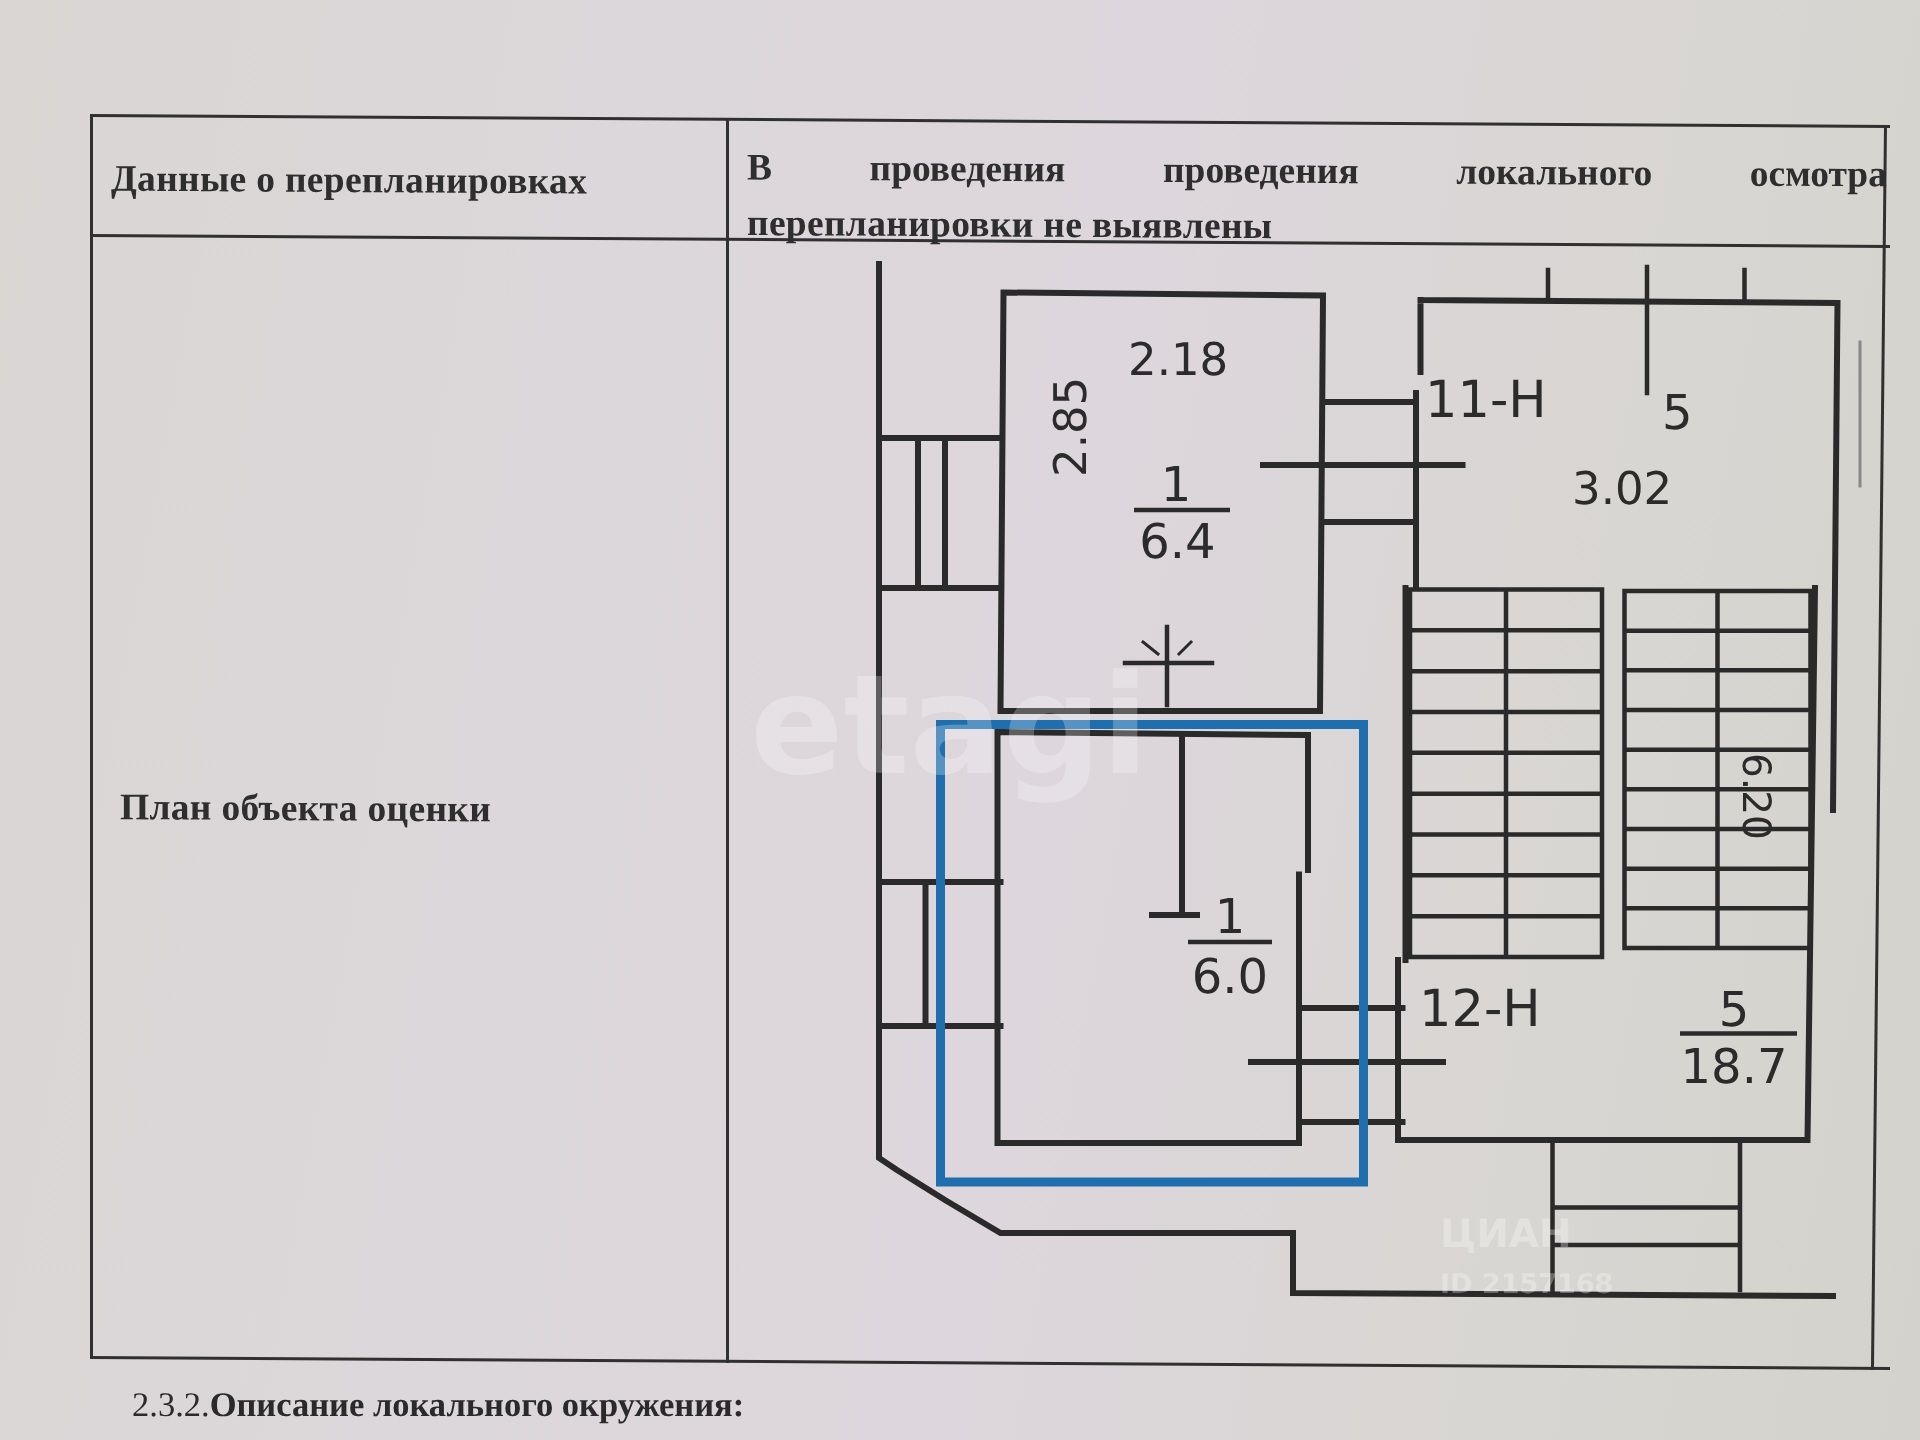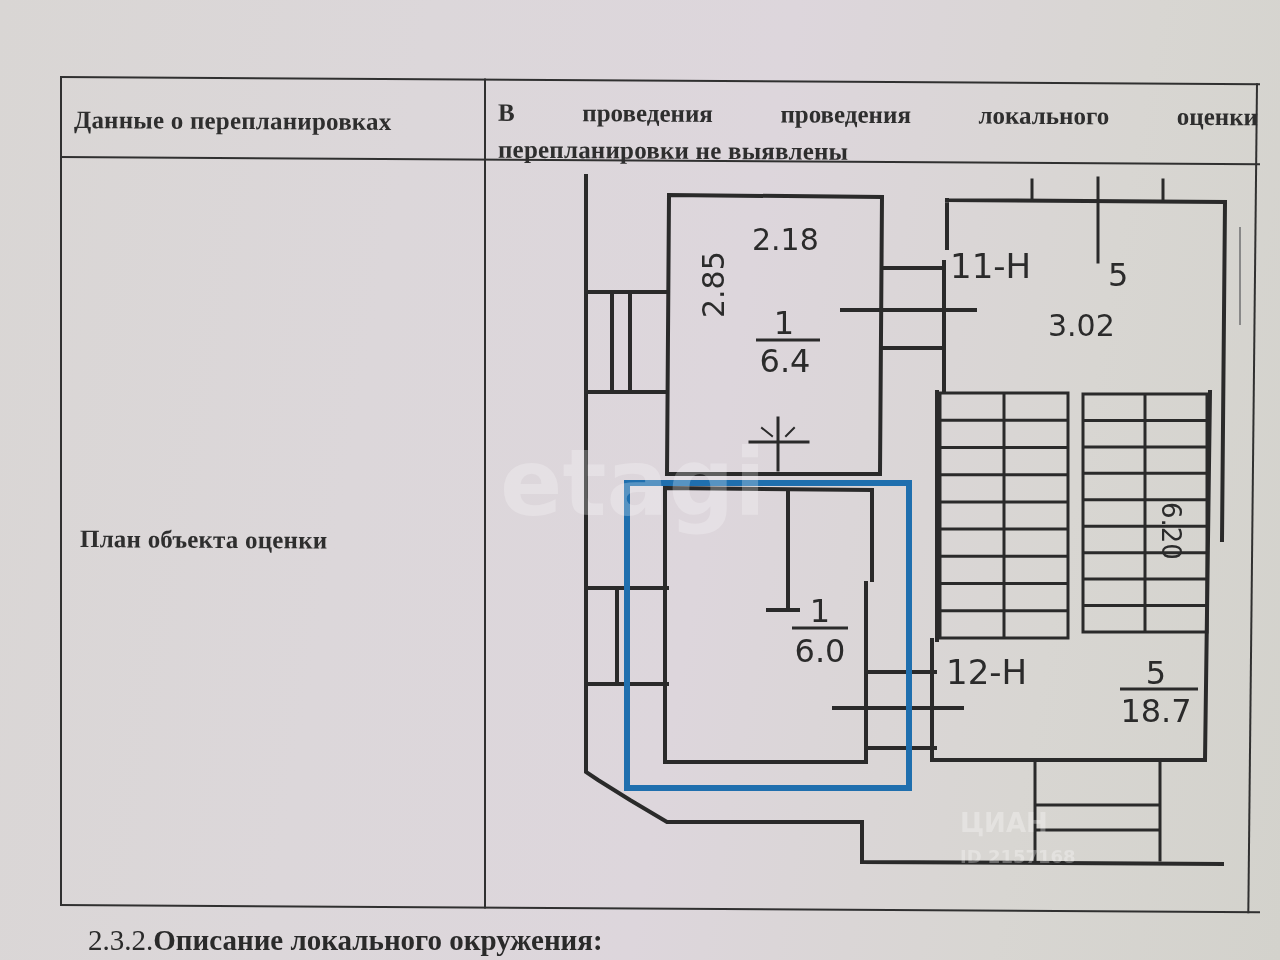--- a/index.html
+++ b/index.html
@@ -11,21 +11,21 @@
   }
   .table {
     position:absolute; left:60px; top:76px; width:1220px; height:832px;
     transform: skewY(0.35deg);
     transform-origin: left top;
   }
   .hline { position:absolute; background:#303030; height:2px; }
   .vline { position:absolute; background:#303030; width:2px; }
   .cell-text { position:absolute; font-size:25px; font-weight:bold; color:#2e2e2e; letter-spacing:0.2px; white-space:nowrap; }
   .justify-line { position:absolute; display:flex; justify-content:space-between; font-size:25px; font-weight:bold; color:#2e2e2e; }
-  .caption { position:absolute; left:88px; top:924px; font-size:29px; color:#2a2a2a; font-weight:bold; white-space:nowrap; }
+  .caption { position:absolute; left:88px; top:924px; font-size:23px; color:#2a2a2a; font-weight:bold; white-space:nowrap; }
   .caption .num { font-weight:normal; }
   svg.plan { position:absolute; left:0; top:0; }
   .plan text { font-family: "DejaVu Sans", sans-serif; fill:#2b2b2b; }
   .watermark { position:absolute; color:rgba(255,255,255,0.25); font-family:"DejaVu Sans", sans-serif; font-weight:bold; }
 </style>
 </head>
 <body>
 
 <div class="table">
 
@@ -36,21 +36,21 @@
   <div class="vline" style="left:424px; top:0; height:830px;"></div>
   <div class="vline" style="left:1196px; top:0; height:830px; transform:skewX(-0.6deg); transform-origin:top;"></div>
 
   <div class="cell-text" style="left:14px; top:30px;">Данные о перепланировках</div>
 
   <div class="justify-line" style="left:438px; top:20px; width:760px;">
     <span>В</span>
     <span>проведения</span>
     <span>проведения</span>
     <span>локального</span>
-    <span>оценки</span>
+    <span>осмотра</span>
   </div>
   <div class="cell-text" style="left:438px; top:57px;">перепланировки не выявлены</div>
 
   <div class="cell-text" style="left:20px; top:449px;">План объекта оценки</div>
 </div>
 
 <svg class="plan" width="1280" height="960" viewBox="0 0 1280 960">
   <g stroke="#2a2a2a" stroke-width="4" fill="none" stroke-linecap="square">
 
     <path d="M586 176 L586 772 L598 780 L630 800 L667 822 L862 822 L862 862 L1222 864"></path>

